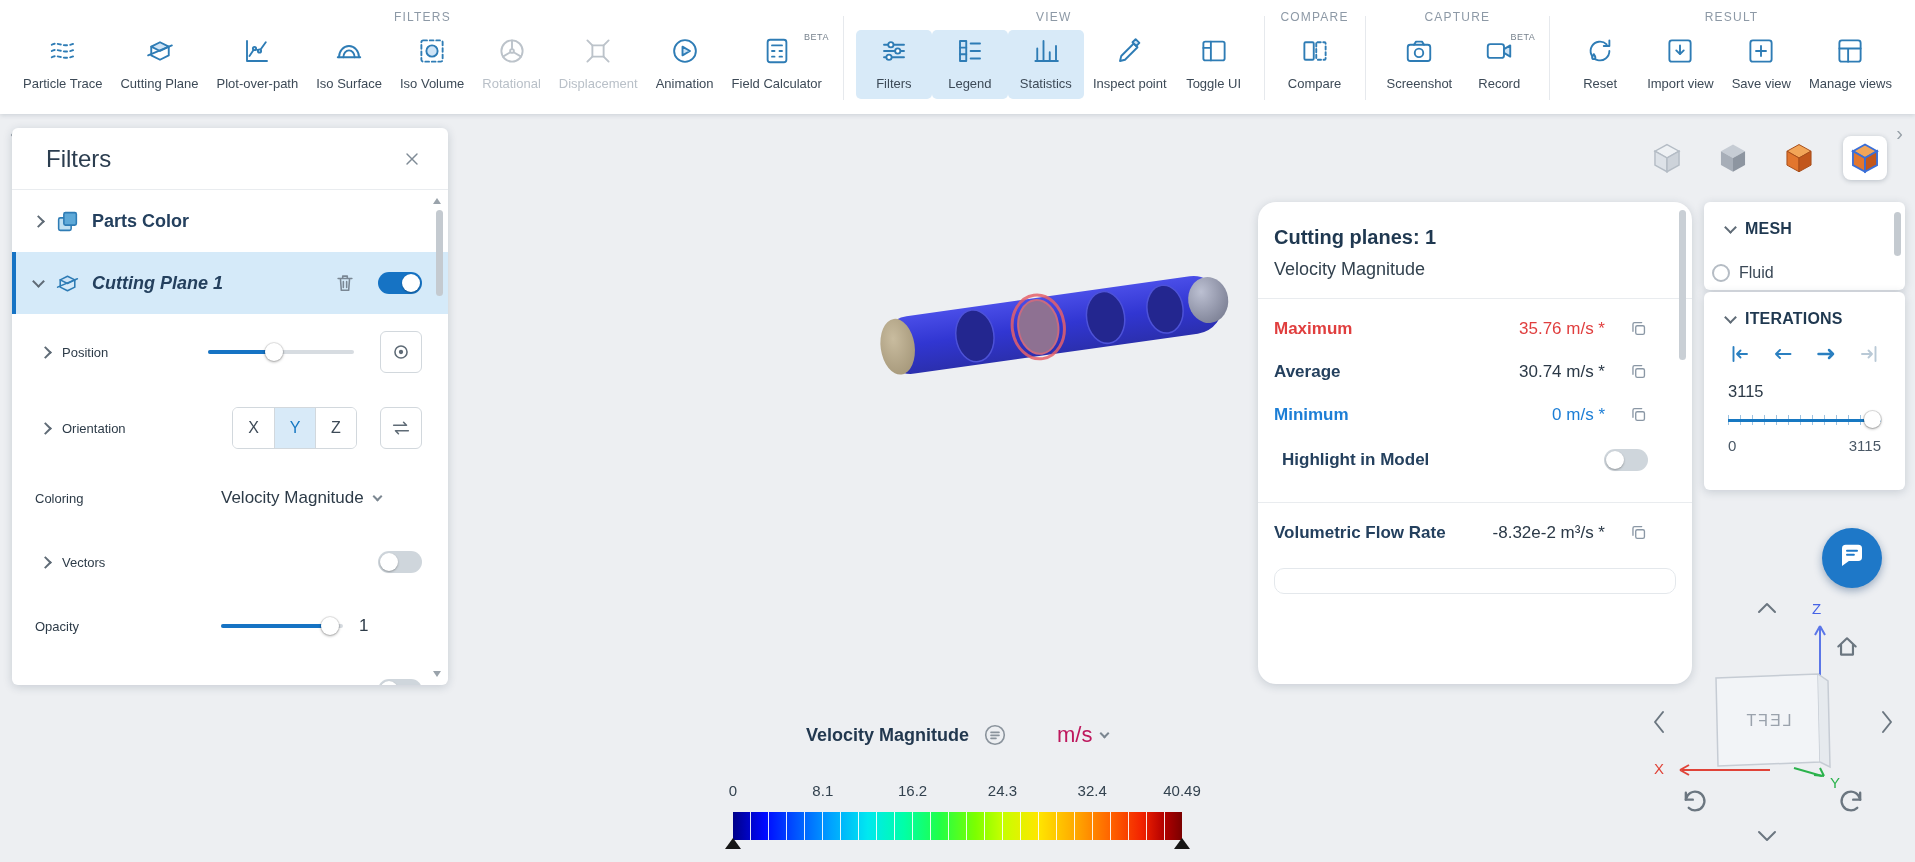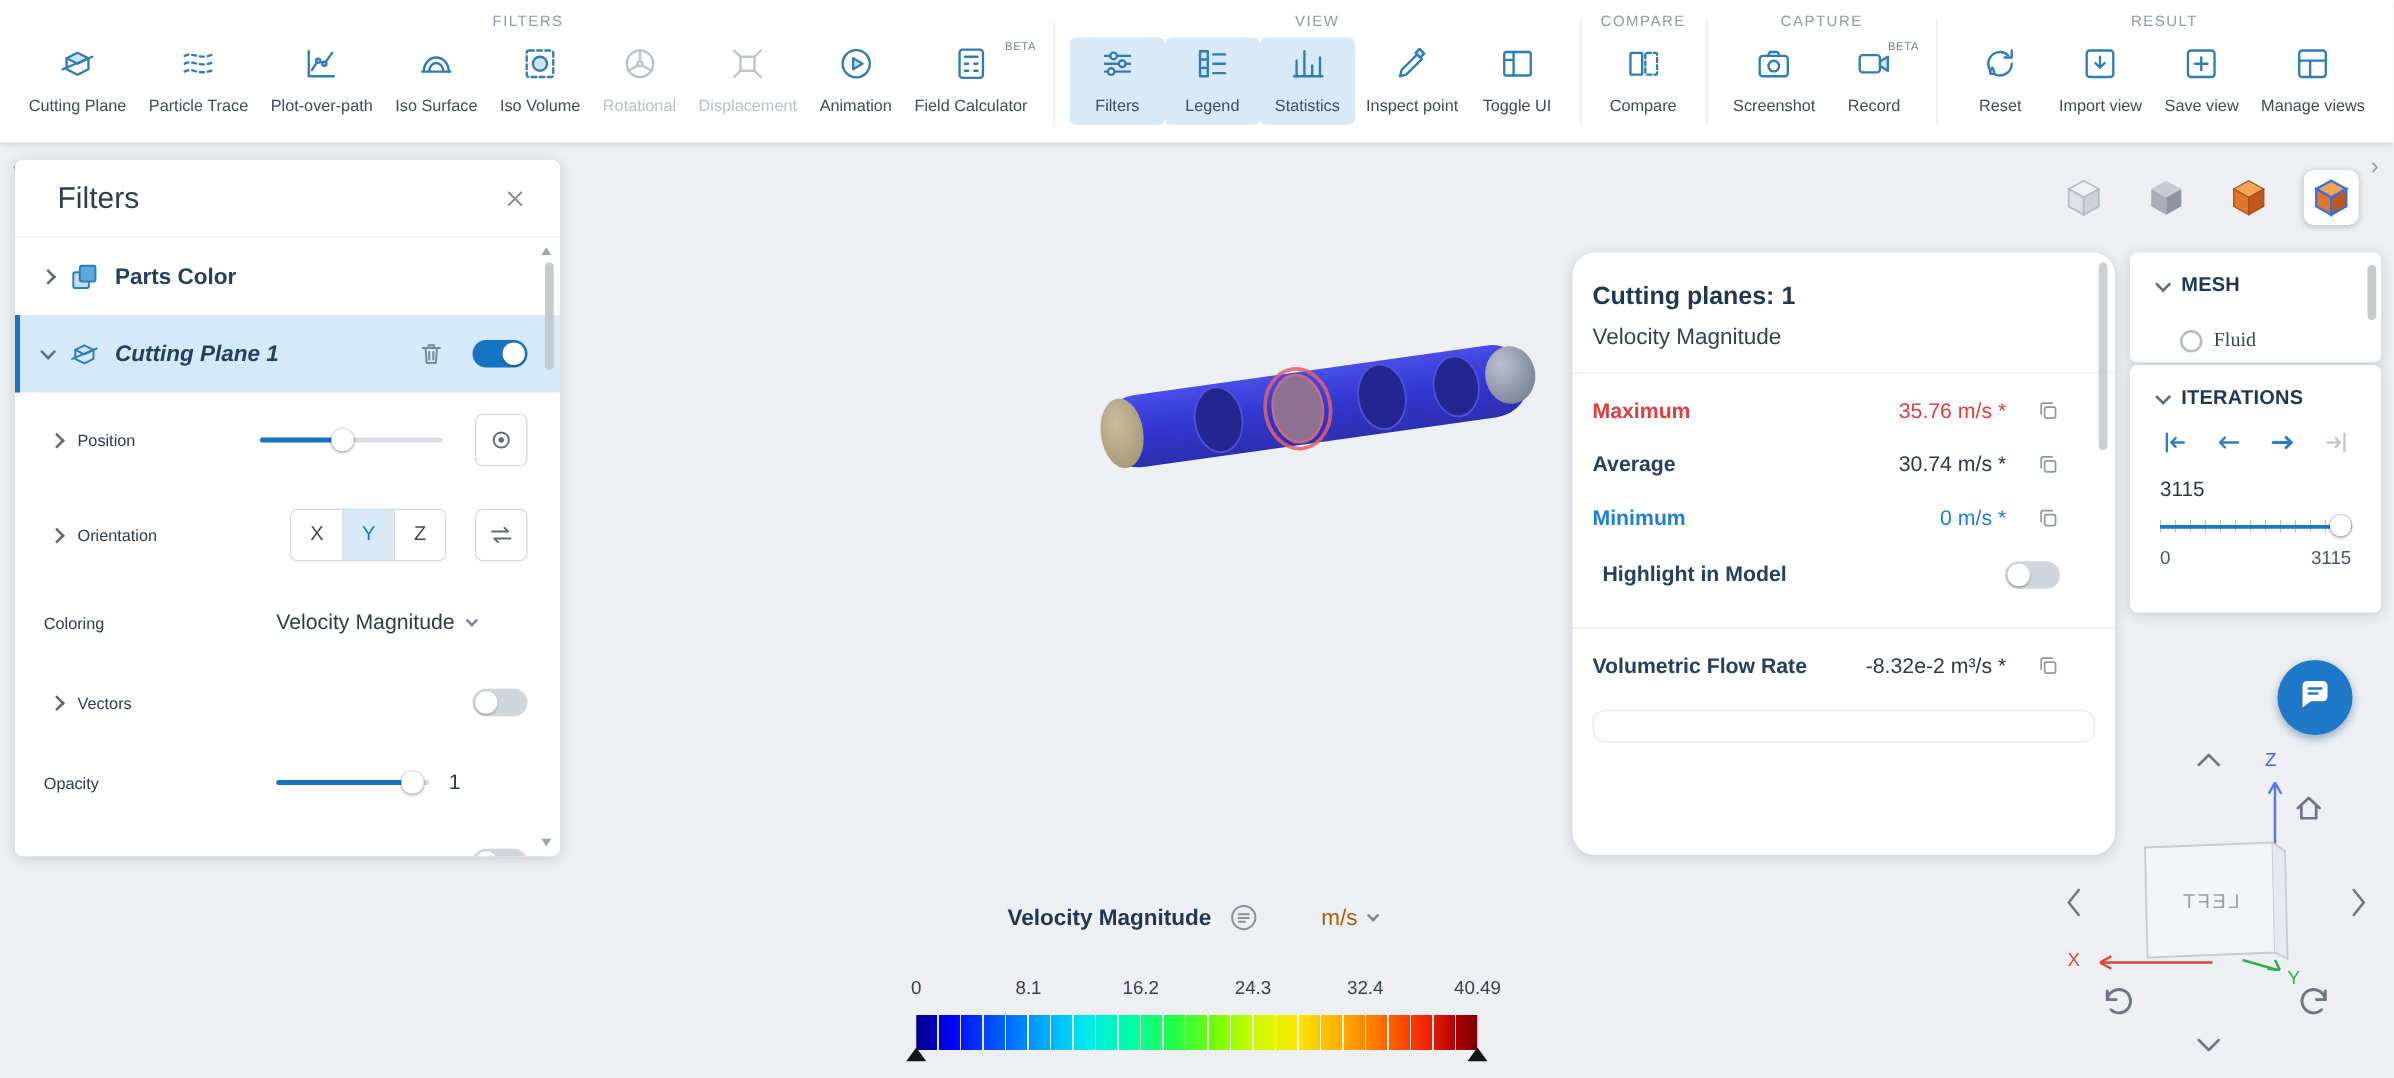--- a/index.html
+++ b/index.html
@@ -109,21 +109,21 @@
 .st-row.min .st-label,.st-row.min .st-value { color:#1c7ed6; }
 .copy-btn { margin-left:24px; display:flex; cursor:pointer; }
 .copy-btn svg { width:19px; height:19px; stroke:#8a97a5; }
 .st-cut { height:26px; border:1px solid #e4e8ec; border-radius:10px; margin:14px 16px 0; }
 .st-scroll { position:absolute; right:6px; top:8px; width:7px; height:150px; border-radius:4px; background:#c9cfd5; }
 
 
 .mesh-card { left:1704px; top:202px; width:201px; height:88px; overflow:hidden; z-index:10; }
 .rp-header { display:flex; align-items:center; gap:10px; padding:18px 0 0 22px; }
 .rp-title { font-size:16px; font-weight:700; color:#1f3850; letter-spacing:.2px; }
-.mesh-item { display:flex; align-items:center; gap:9px; padding-left:40px; margin-top:26px;font-family:Liberation Serif, serif; }
+.mesh-item { display:flex; align-items:center; gap:9px; padding-left:8px; margin-top:26px; }
 .mesh-item .dot { width:18px; height:18px; border:2px solid #b5bcc4; border-radius:50%; flex:0 0 auto; }
 .mesh-item .txt { font-size:16px; color:#3a4856; }
 .iter-card { left:1704px; top:292px; width:201px; height:198px; z-index:12; }
 .it-controls { display:flex; justify-content:space-between; padding:0 24px; margin-top:14px; }
 .it-controls svg { width:24px; height:24px; fill:none; stroke-linecap:round; stroke-linejoin:round; stroke-width:1.9; cursor:pointer; }
 .it-controls svg.blu { stroke:#2a7fc0; }
 .it-controls svg.bold { stroke-width:2.5; }
 .it-controls svg.dim { stroke:#b9c9d6; }
 .it-value { font-size:16.5px; color:#2b3947; padding-left:24px; margin-top:12px; }
 .it-slider { position:relative; height:18px; margin:10px 24px 0; cursor:pointer; }
@@ -140,21 +140,21 @@
 .vm-btn.on { background:#fff; box-shadow:0 1px 5px rgba(30,50,70,.25); }
 .vm-btn svg { width:34px; height:34px; }
 .model { position:absolute; left:866px; top:270px; width:372px; height:108px; z-index:2; cursor:grab; }
 
 
 .legend-title-row { position:absolute; left:806px; top:722px; display:flex; align-items:center; gap:14px; z-index:6; }
 .lg-title { font-size:18px; font-weight:700; color:#22384f; }
 .lg-menu { display:flex; cursor:pointer; }
 .lg-menu svg { width:24px; height:24px; stroke:#8a939c; }
 .lg-unit-wrap { display:flex; align-items:center; gap:9px; margin-left:36px; cursor:pointer; }
-.lg-unit { font-size:18px; color:#a16207; }
+.lg-unit { font-size:22px; color:#be185d; }
 .legend-bar-wrap { position:absolute; left:733px; top:782px; width:449px; z-index:6; }
 .lg-ticks { position:relative; height:24px; font-size:15px; color:#33424f; }
 .lg-ticks span { position:absolute; transform:translateX(-50%); }
 .lg-bar { height:28px; margin-top:6px;
   background:
     repeating-linear-gradient(90deg, rgba(255,255,255,0) 0 17px, rgba(255,255,255,.9) 17px 18px),
     linear-gradient(90deg,#000089 0%,#0008ff 7%,#0053ff 14%,#00a4ff 22%,#00e8f0 30%,#00ffa8 38%,#21ff48 46%,#7cff00 54%,#c6ff00 60%,#ffe600 68%,#ffab00 76%,#ff6400 84%,#f32300 91%,#b30000 96%,#7a0000 100%); }
 .lg-tri { position:absolute; top:56px; width:0; height:0; border-left:8px solid transparent; border-right:8px solid transparent; border-bottom:11px solid #161616; cursor:pointer; }
 .lg-tri.left { left:-8px; } .lg-tri.right { right:-8px; }
 
@@ -176,33 +176,33 @@
 </head>
 <body>
 
 <header class="toolbar">
 
   <div class="tb-group">
     <div class="tb-group-label">FILTERS</div>
     <div class="tb-items">
       <div class="tb-item">
         <span><svg class="tbi" viewBox="0 0 24 24">
+              <path d="M3 7c5-3 9 3 18-1" stroke-dasharray="2.5 2.5"></path>
+              <path d="M3 12c5-3 9 3 18-1" stroke-dasharray="2.5 2.5"></path>
+              <path d="M3 17c5-3 9 3 18-1" stroke-dasharray="2.5 2.5"></path>
+            </svg></span>
+        <span class="lbl">Particle Trace</span>
+      </div>
+      <div class="tb-item">
+        <span><svg class="tbi" viewBox="0 0 24 24">
               <path class="f" d="M5 8.5l7-3.5 7 3.5-7 3.5z"></path>
               <path d="M5 8.5v7l7 3.5 7-3.5v-7"></path>
               <path d="M2.5 15.5l19-8"></path>
             </svg></span>
         <span class="lbl">Cutting Plane</span>
-      </div>
-      <div class="tb-item">
-        <span><svg class="tbi" viewBox="0 0 24 24">
-              <path d="M3 7c5-3 9 3 18-1" stroke-dasharray="2.5 2.5"></path>
-              <path d="M3 12c5-3 9 3 18-1" stroke-dasharray="2.5 2.5"></path>
-              <path d="M3 17c5-3 9 3 18-1" stroke-dasharray="2.5 2.5"></path>
-            </svg></span>
-        <span class="lbl">Particle Trace</span>
       </div>
       <div class="tb-item">
         <span><svg class="tbi" viewBox="0 0 24 24">
               <path d="M4 4v16h16"></path>
               <path d="M6 16l4-6 4 2 5-7"></path>
               <circle class="f" cx="10" cy="10" r="1.3"></circle>
               <circle class="f" cx="14" cy="12" r="1.3"></circle>
             </svg></span>
         <span class="lbl">Plot-over-path</span>
       </div>

